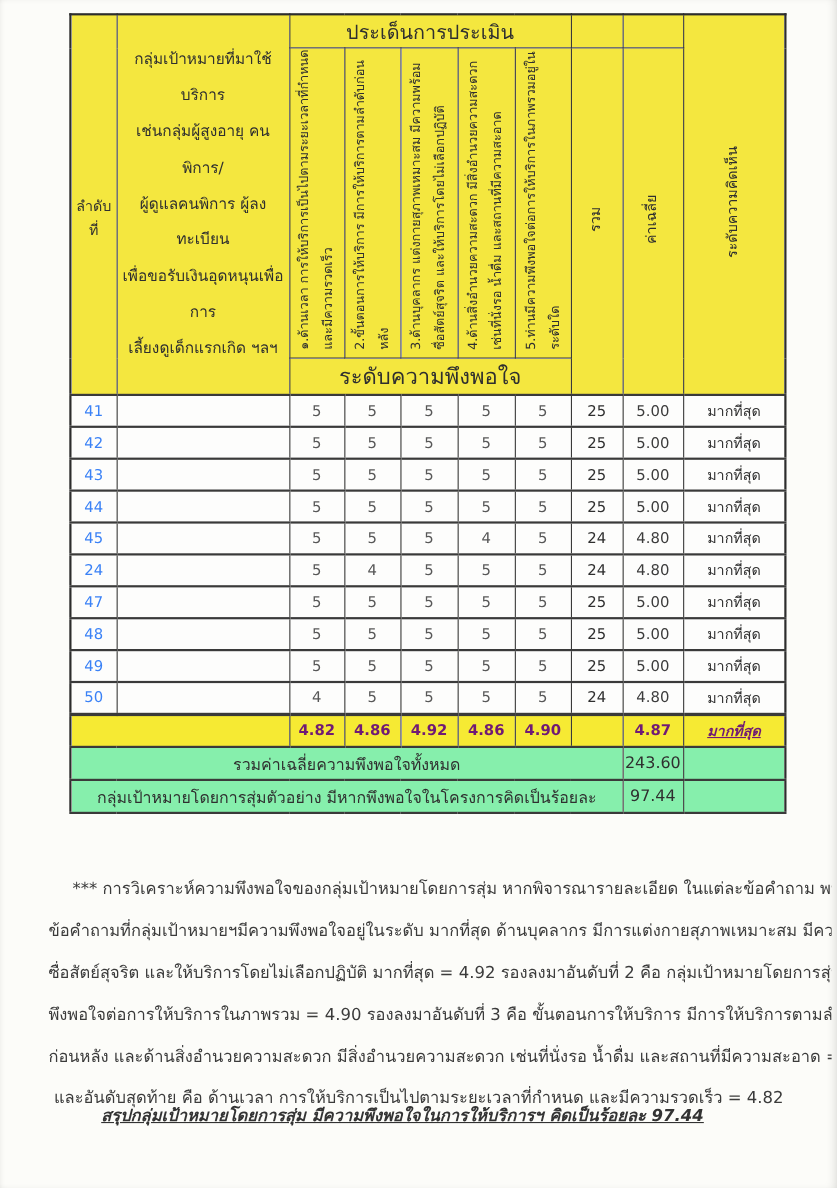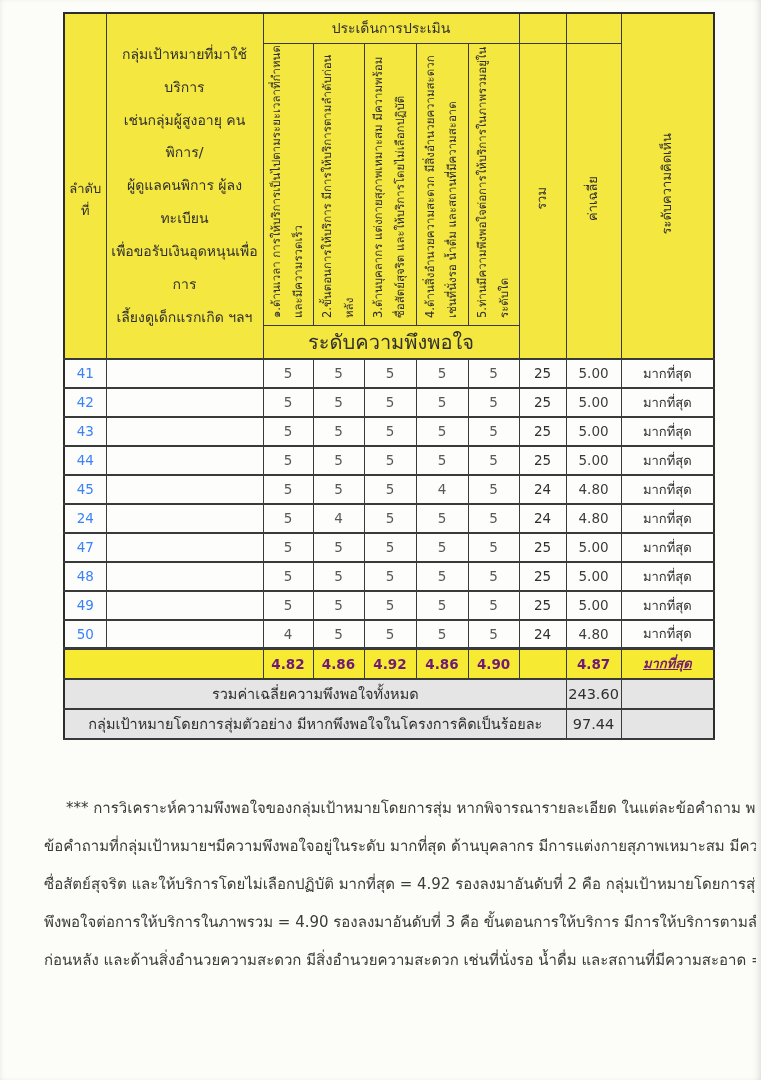--- a/index.html
+++ b/index.html
@@ -26,21 +26,21 @@
   }
   table.eval th,table.eval td{
     border:1.2px solid var(--border-dark);
     font-weight:normal;vertical-align:middle;text-align:center;
     overflow:hidden;
   }
   table.eval td{border-top-width:2px;border-bottom-width:2px;}
   .yellow{background:var(--header-yellow);}
   .yellow2{background:var(--avg-row-yellow);}
 
-  th.th-eval{height:30px;font-size:14px;font-weight:bold;margin-top:36px;}
+  th.th-eval{height:30px;font-size:18px;font-weight:bold;margin-top:36px;}
   th.stub{height:30px;}
   th.bottom-edge{border-bottom-width:2.5px;}
   th.th-band{height:26px;font-size:20px;border-bottom-width:2.8px;}
   th.crit{vertical-align:bottom;padding:0 1px 3px 1px;}
   .pre{white-space:pre-line;}
   .th-no .pre{font-size:13px;line-height:1.7;margin-top:28px;}
   .th-group .pre{font-size:14px;line-height:2.35;}
 
   .vtext{
     display:inline-block;
@@ -56,21 +56,21 @@
 
   tbody td{height:29px;font-size:13.5px;background:#fdfdfc;}
   td.c-num{color:#3b82f6;margin-top:24px;}
   td.c-score{color:#585858;}
   td.c-total{font-weight:600;}
   td.c-avg{color:#3c3c3c;}
   td.c-level{font-size:13px;}
 
   tr.avg-row td{height:30px;border-top-width:3px;font-size:13.5px;font-weight:600;color:#701a75;}
   tr.avg-row td.c-avglevel{font-style:italic;text-decoration:underline;font-weight:bold;font-size:13px;}
-  tr.sum-row td{height:30px;background:#e5e5e5;font-size:14.5px;}
+  tr.sum-row td{height:30px;background:#86efac;font-size:14.5px;}
   td.sum-value{font-size:13.5px;}
 
   
   .analysis{position:absolute;left:44px;top:789px;width:712px;}
   .a-line{
     height:38px;line-height:38px;font-size:15px;color:#3b3b3b;
     white-space:nowrap;overflow:hidden;
   }
   .a-line.first{text-indent:22px;}
   .a-line.last{text-indent:5px;}
@@ -306,16 +306,18 @@
       </tr>
     </tfoot>
   </table>
 
   <div class="analysis">
     <div class="a-line first">***  การวิเคราะห์ความพึงพอใจของกลุ่มเป้าหมายโดยการสุ่ม หากพิจารณารายละเอียด ในแต่ละข้อคำถาม พบว่า</div>
     <div class="a-line">ข้อคำถามที่กลุ่มเป้าหมายฯมีความพึงพอใจอยู่ในระดับ มากที่สุด ด้านบุคลากร  มีการแต่งกายสุภาพเหมาะสม มีความพร้อ</div>
     <div class="a-line">ซื่อสัตย์สุจริต และให้บริการโดยไม่เลือกปฏิบัติ มากที่สุด = 4.92  รองลงมาอันดับที่ 2 คือ กลุ่มเป้าหมายโดยการสุ่ม มีควา</div>
     <div class="a-line">พึงพอใจต่อการให้บริการในภาพรวม = 4.90 รองลงมาอันดับที่ 3 คือ ขั้นตอนการให้บริการ มีการให้บริการตามลำดับ</div>
     <div class="a-line">ก่อนหลัง และด้านสิ่งอำนวยความสะดวก มีสิ่งอำนวยความสะดวก เช่นที่นั่งรอ น้ำดื่ม และสถานที่มีความสะอาด = 4.86</div>
+    <div class="a-line last">และอันดับสุดท้าย คือ ด้านเวลา การให้บริการเป็นไปตามระยะเวลาที่กำหนด และมีความรวดเร็ว = 4.82</div>
   </div>
 
+  <div class="conclusion">สรุปกลุ่มเป้าหมายโดยการสุ่ม มีความพึงพอใจในการให้บริการฯ คิดเป็นร้อยละ 97.44</div>
 
 </div>
 
 </body></html>

